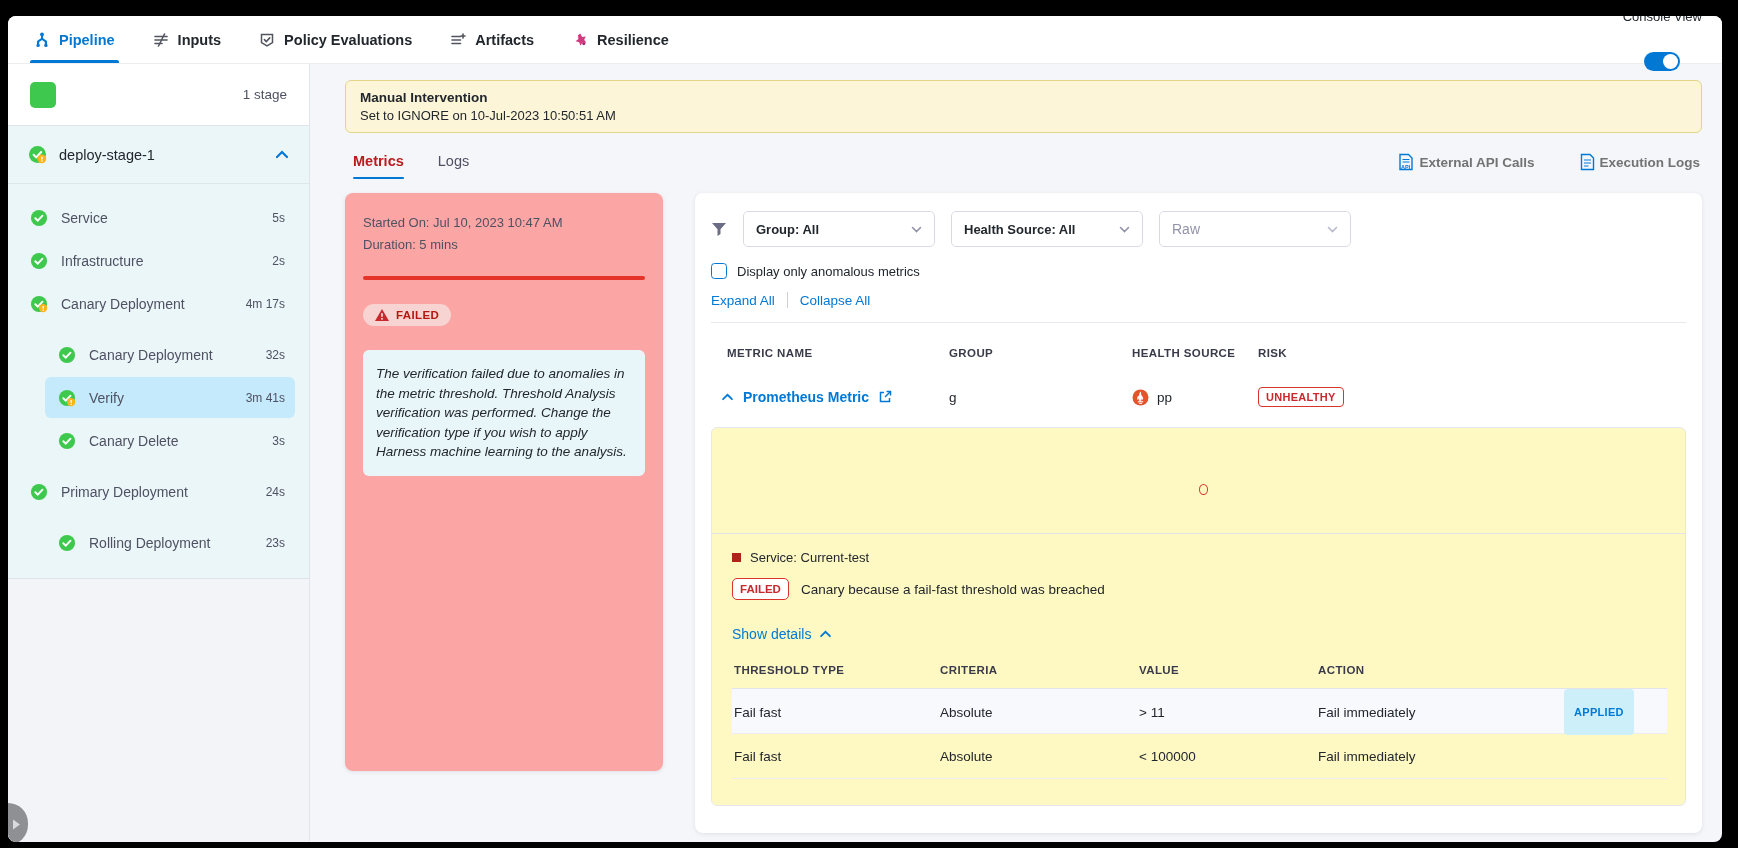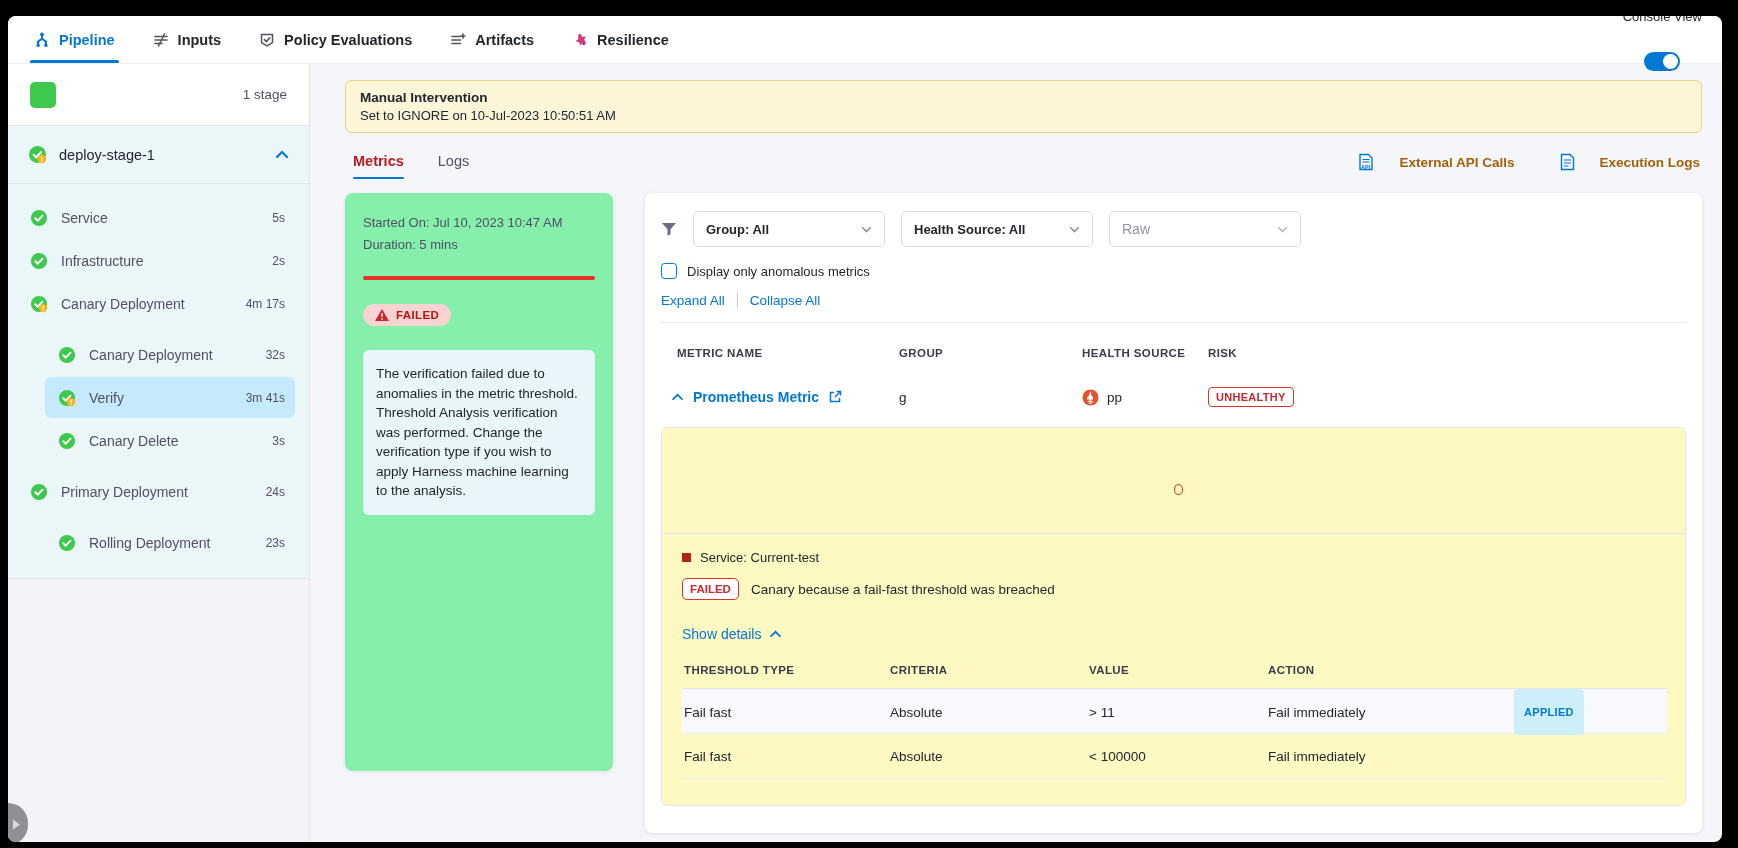--- a/index.html
+++ b/index.html
@@ -40,32 +40,32 @@
   
   .main { flex:1; padding:16px 20px 0 35px; overflow:hidden; }
   .banner { background:#fcf5d8; border:1px solid #e3d587; border-radius:6px; padding:9px 14px; }
   .banner-title { font-size:13.5px; font-weight:700; color:#22272d; }
   .banner-sub { font-size:13px; color:#22272d; margin-top:3px; }
   .tabsrow { display:flex; align-items:center; margin-top:20px; padding:0 2px 0 8px; }
   .tab { font-size:14.5px; color:#4f5162; margin-right:34px; position:relative; padding-bottom:10px; cursor:pointer; }
   .tab.active { color:#b91c1c; font-weight:700; }
   .tab.active::after { content:""; position:absolute; left:0; right:0; bottom:0; height:2.5px; background:#0278d5; border-radius:2px; }
   .top-links { margin-left:auto; display:flex; align-items:center; gap:46px; padding-bottom:8px; }
-  .top-link { display:flex; align-items:center; gap:24px; color:#a16207; font-size:13.5px; font-weight:700; cursor:pointer; }
+  .top-link { display:flex; align-items:center; gap:4px; color:#737373; font-size:13.5px; font-weight:700; cursor:pointer; }
 
   .content-row { display:flex; gap:32px; margin-top:14px; height:640px; }
 
   
-  .summary-card { width:268px; background:#86efac; border-radius:8px; box-shadow:0 1px 4px rgba(40,41,61,.10); padding:22px 18px; height:578px; flex-shrink:0; }
+  .summary-card { width:318px; background:#fca5a5; border-radius:8px; box-shadow:0 1px 4px rgba(40,41,61,.10); padding:22px 18px; height:578px; flex-shrink:0; }
   .meta-line { font-size:13px; color:#4f5162; }
   .meta-line + .meta-line { margin-top:7px; }
   .redbar { height:4px; background:#e5332a; border-radius:2px; margin-top:24px; }
   .failed-pill { display:inline-flex; align-items:center; gap:7px; background:#f7d4d1; border-radius:12px; padding:5px 12px; margin-top:24px; }
   .failed-pill span { color:#b41710; font-size:11.5px; font-weight:700; letter-spacing:.4px; }
-  .info-box { margin-top:24px; background:#e8f6fa; border-radius:6px; padding:14px 13px; font-size:13.5px; line-height:1.45; color:#22272d; }
+  .info-box { margin-top:24px; background:#e8f6fa; border-radius:6px; padding:14px 13px; font-size:13.5px; line-height:1.45; color:#22272d;font-style:italic; }
 
   
   .metrics-panel { flex:1; background:#fff; border-radius:8px; box-shadow:0 1px 4px rgba(40,41,61,.10); padding:18px 16px; height:640px; }
   .filter-row { display:flex; align-items:center; gap:16px; }
   .select { width:192px; height:36px; border:1px solid #d9dae5; border-radius:5px; background:#fff; display:flex; align-items:center; padding:0 12px; font-size:13px; font-weight:600; color:#22272d; cursor:pointer; }
   .select .chev { margin-left:auto; }
   .select.placeholder { color:#9293ab; font-weight:400; font-size:14px; }
   .check-row { display:flex; align-items:center; gap:10px; margin-top:16px; }
   .checkbox { width:16px; height:16px; border:1.6px solid #0278d5; border-radius:3.5px; background:#fff; cursor:pointer; }
   .check-row label { font-size:13px; color:#22272d; }

